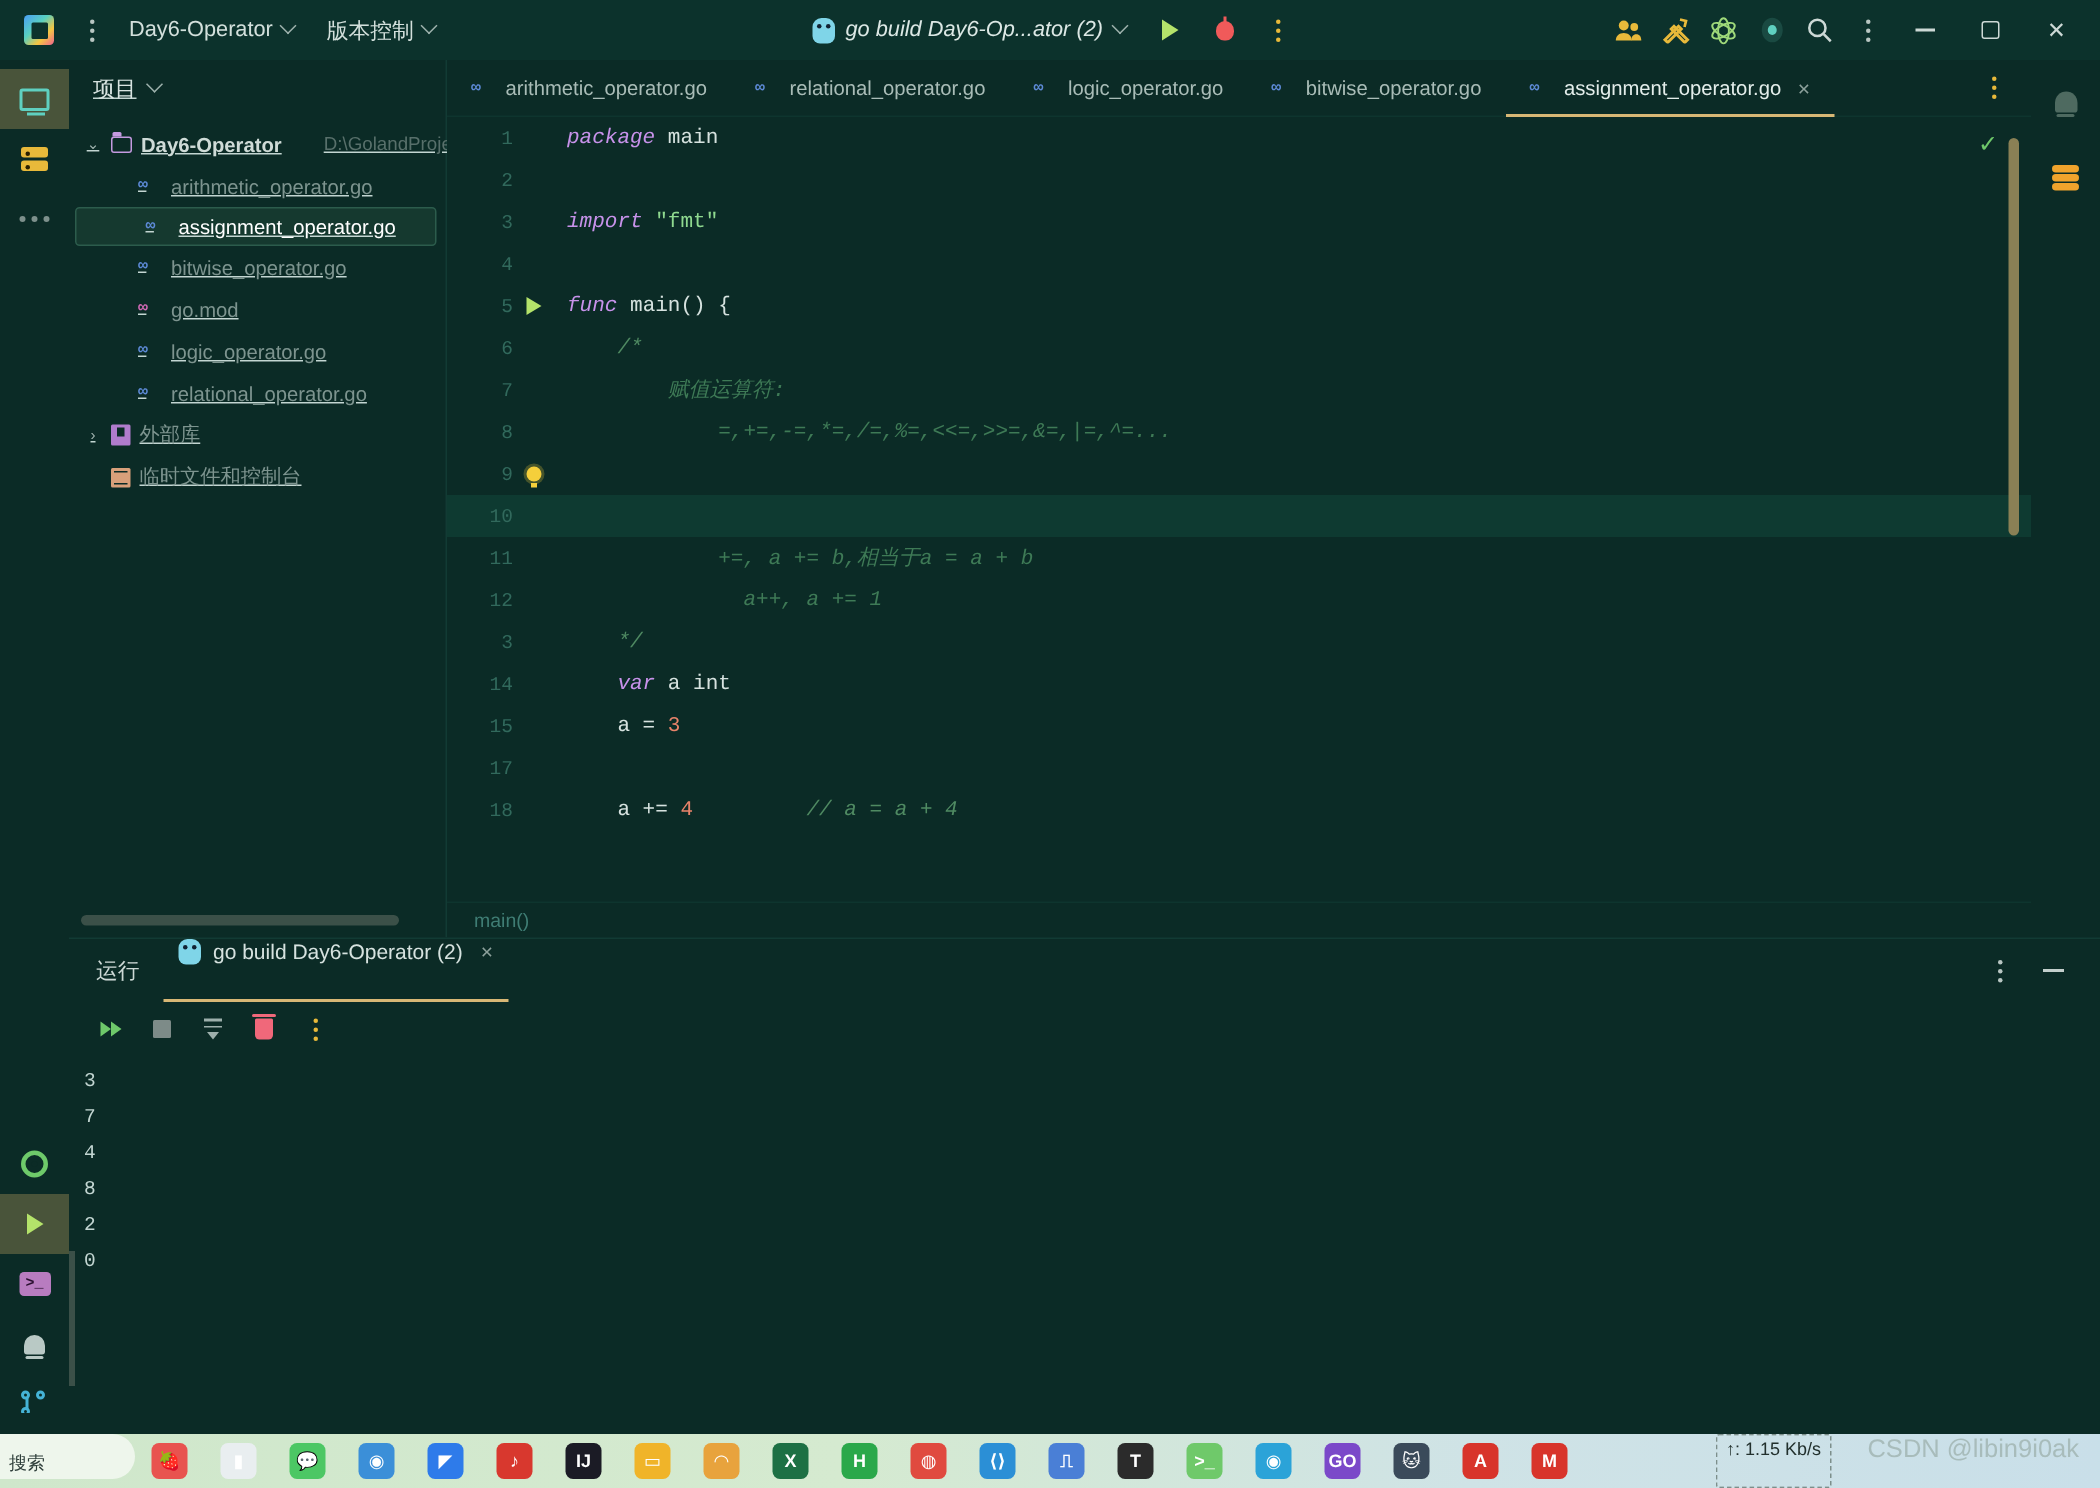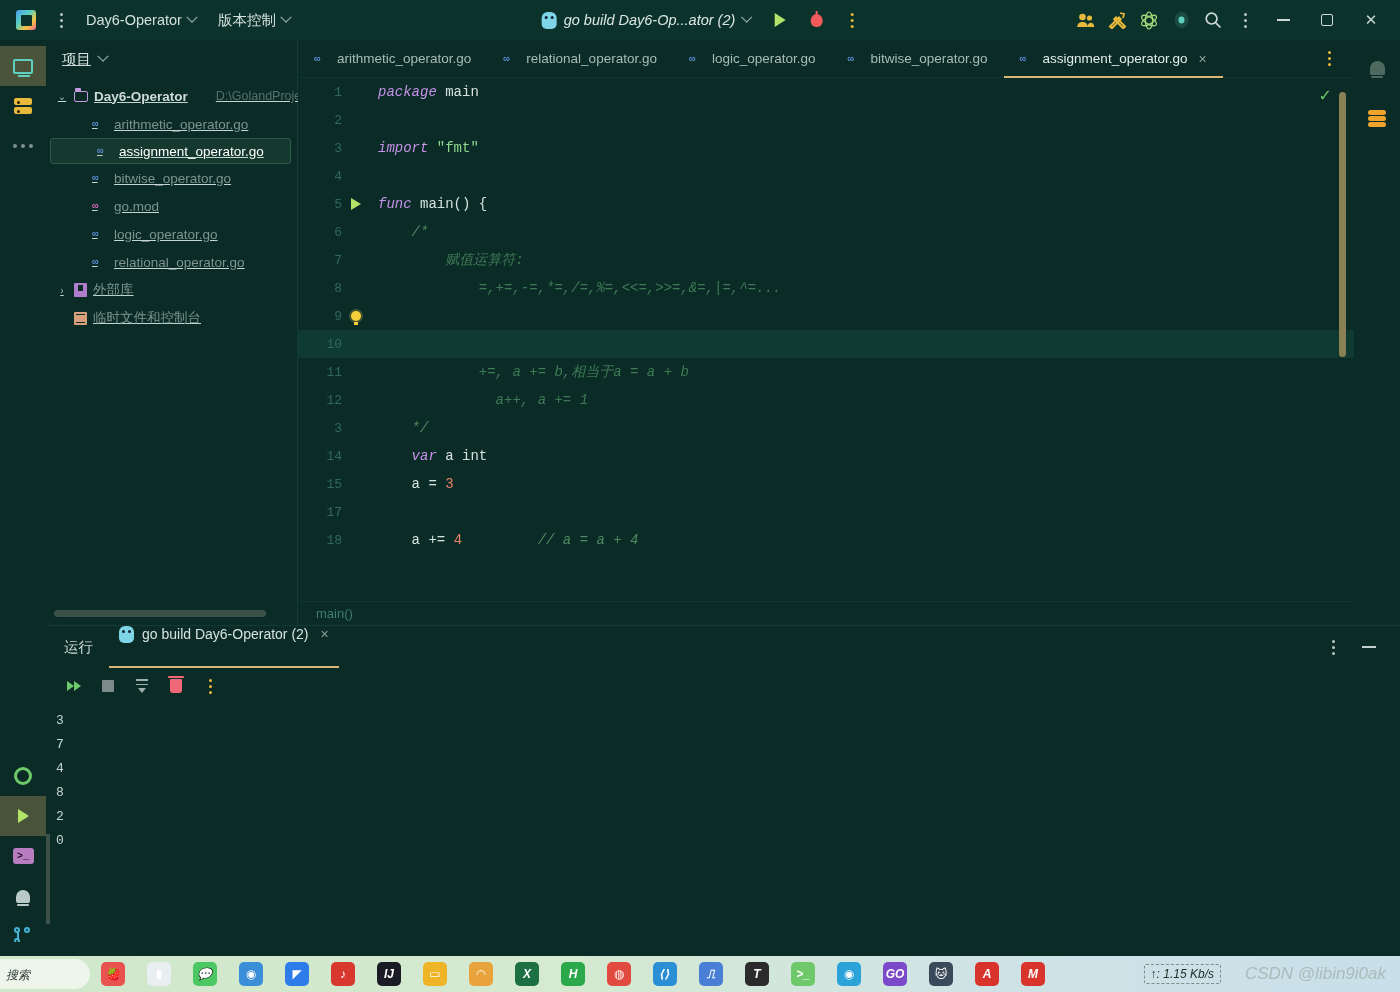--- a/index.html
+++ b/index.html
@@ -179,21 +179,21 @@
   .console { position:absolute; top:78px; left:0; right:0; bottom:0; padding-left:10px; padding-top:4px;
      font-family:"Liberation Mono","DejaVu Sans Mono",monospace; font-size:13px; }
   .oline { height:24px; display:flex; align-items:center; color:#c3d6d2; }
   .oline.done { color:#c3d6d2; margin-top:20px; }
   .console-scroll { position:absolute; left:0; top:130px; width:4px; height:90px; background:#3b5048; }
 
   
   .taskbar {
     position:absolute; left:0; bottom:0; width:1400px; height:36px;
     background: linear-gradient(to right, #cfe7cb 0%, #d5ead0 40%, #cfe3e6 70%, #c9dfe9 100%);
-    display:flex; align-items:center; overflow:hidden;font-style:italic;
+    display:flex; overflow:hidden;
   }
   .tb-search { width: 190px; height:30px; background:#eef6ec; border-radius: 16px; margin-left:-100px; display:flex;align-items:center;justify-content:flex-end; padding-right:6px; font-size:12px;color:#3a4a46;}
   .search-lbl { position:absolute; left:6px; bottom:8px; font-size:12px; color:#2e3e3a; }
   .tapp { width:46px; height:36px; display:flex; align-items:center; justify-content:center; flex:0 0 46px; }
   .tapp .sq { width:24px;height:24px;border-radius:5px; display:flex;align-items:center;justify-content:center;font-size:12px;color:#fff;font-weight:bold; }
   .netspeed { margin-left:auto; font-size:12px; color:#22302d; border:1px dashed #7d8f8b; padding:2px 6px; border-radius:2px; white-space:nowrap; }
   .watermark { font-size:17px; color:#a8bcbb; padding: 0 14px 0 24px; white-space:nowrap; }
   .topfrag { position:absolute; left:0; right:0; bottom:36px; height:14px; background:#0b2b26; overflow:hidden; font-size:11px; color:#1d4a42; padding-left:50px; }
 </style>
 </head>

